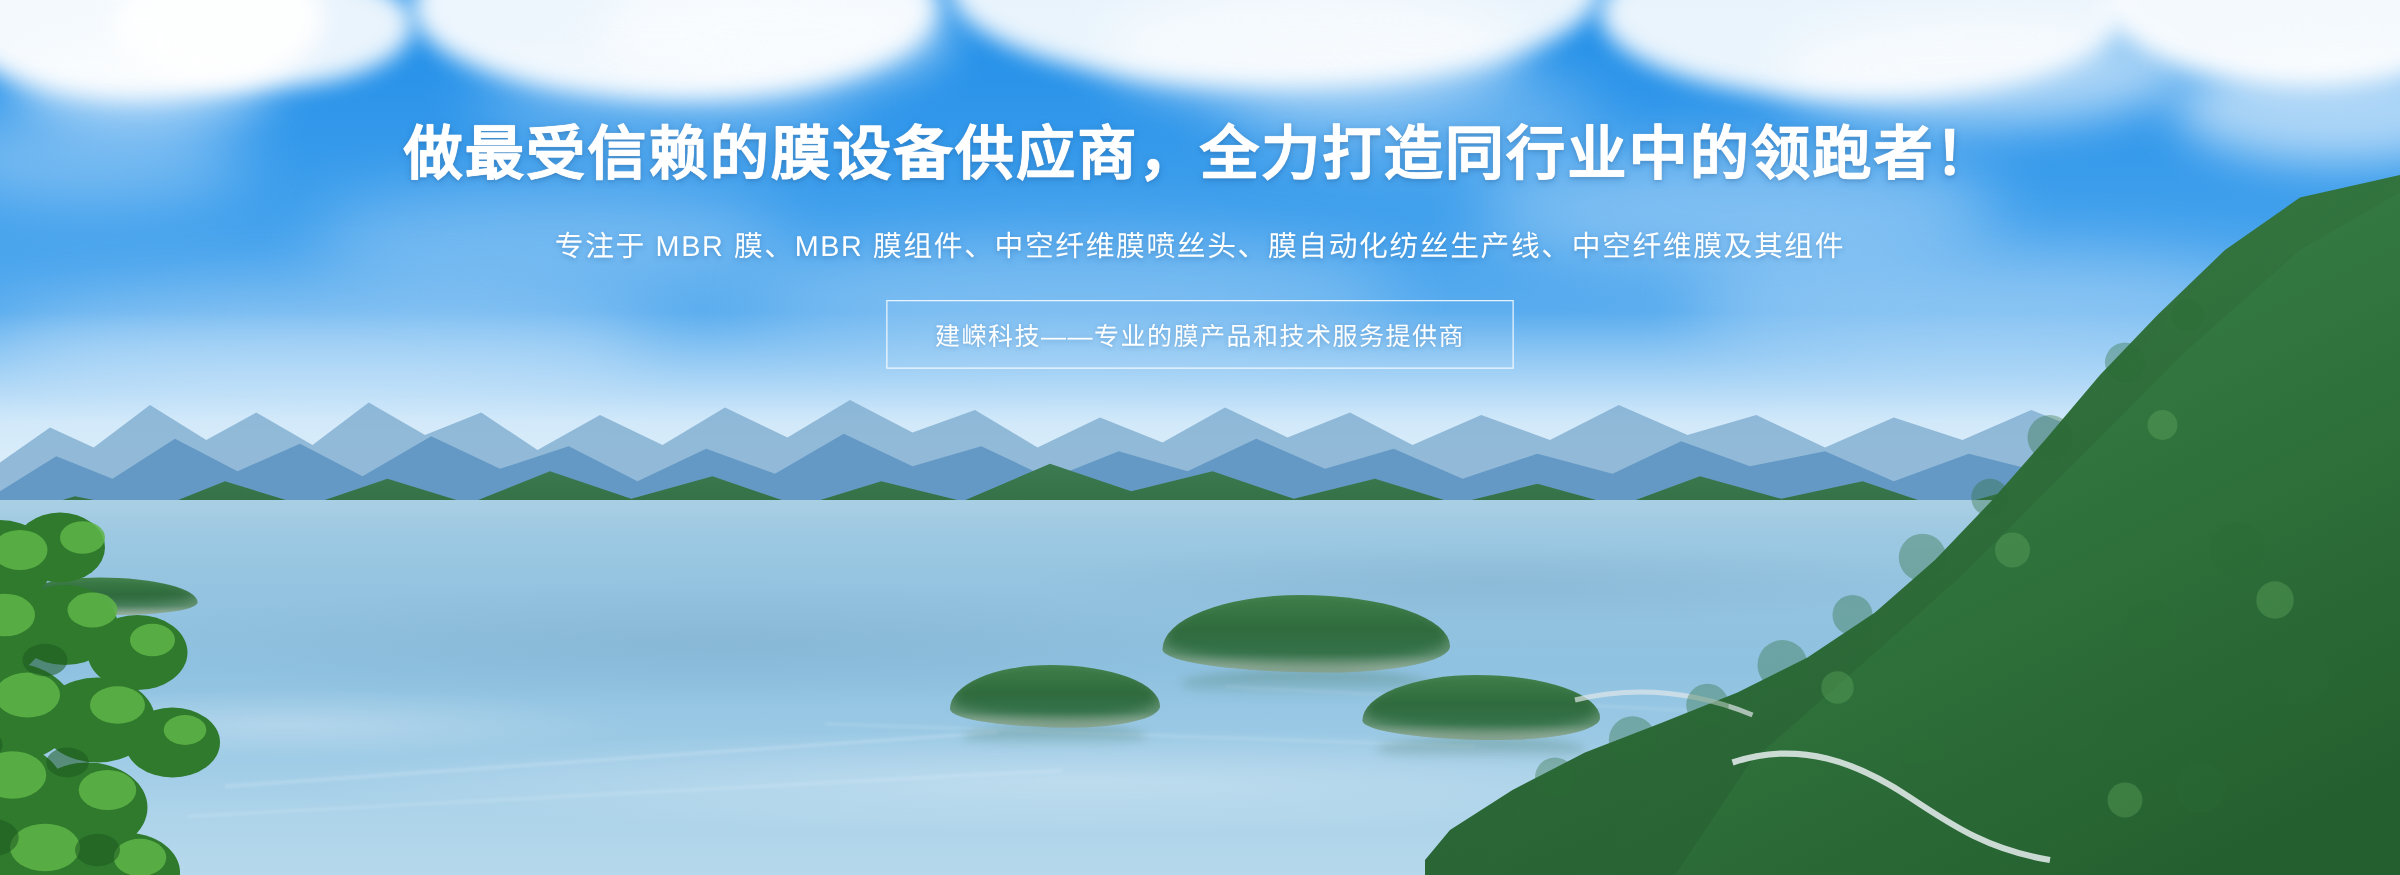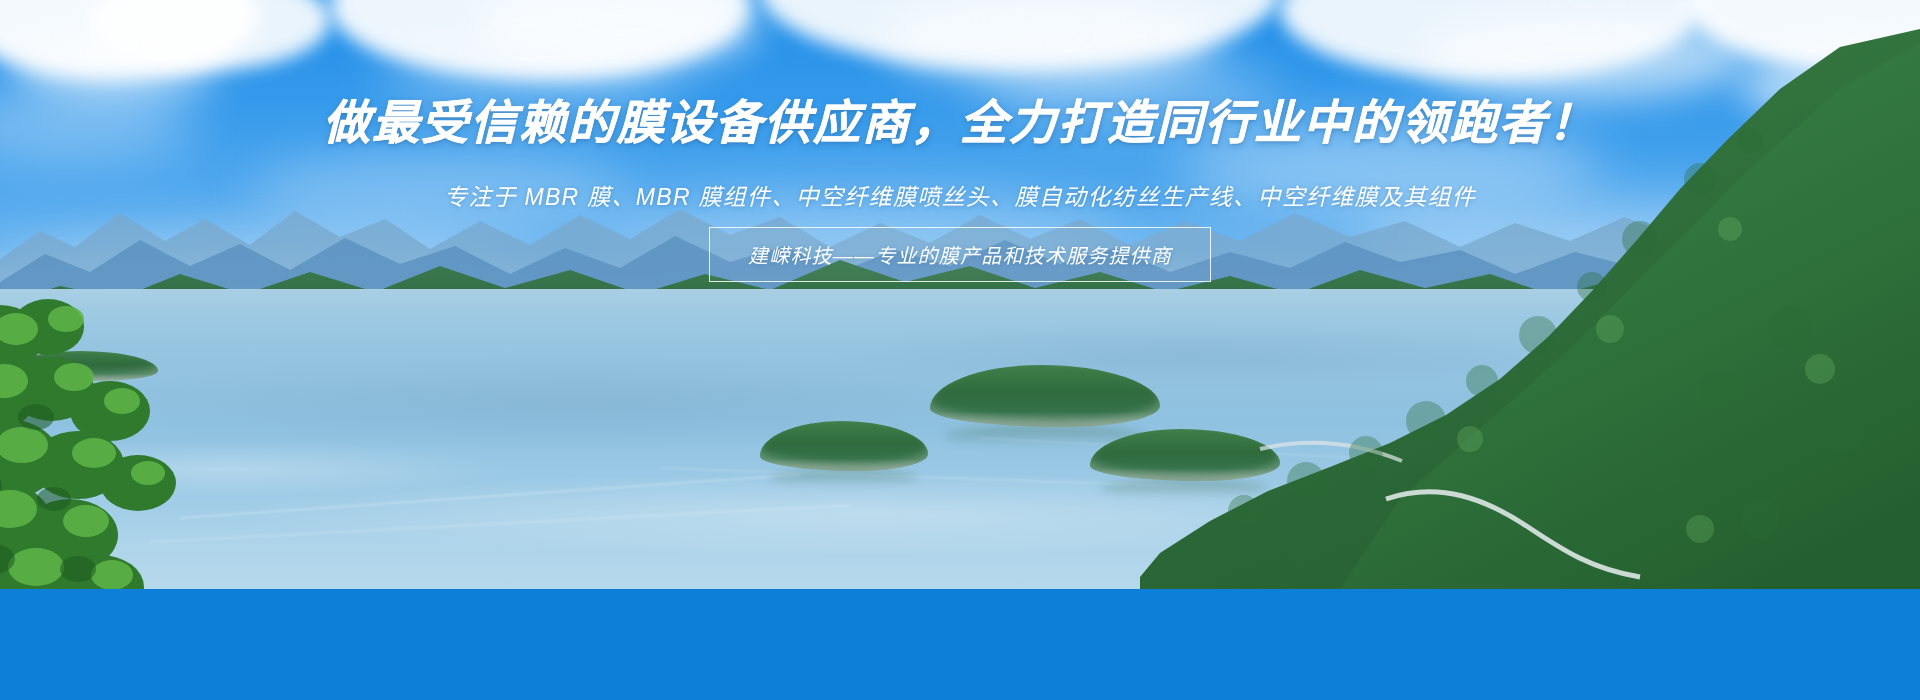--- a/index.html
+++ b/index.html
@@ -3,21 +3,21 @@
 <meta charset="utf-8">
 <title>Hero Banner</title>
 <style>
   * { margin:0; padding:0; box-sizing:border-box; }
   html, body {
     width:1920px; height:700px; overflow:hidden;
     font-family:"Liberation Sans","DejaVu Sans",sans-serif;
     background:#0d7fd8;
   }
 
-  .banner { position:relative; width:1920px; height:589px; overflow:hidden;font-style:italic; }
+  .banner { position:relative; width:1920px; height:700px; overflow:hidden; }
 
   
   .sky {
     position:absolute; inset:0;
     background:
       linear-gradient(to bottom,
         #1f8ee8 0%,
         #2f96ea 12%,
         #3f9fec 24%,
         #57abee 35%,
@@ -151,21 +151,21 @@
     font-size:23px;
     color:#ffffff;
     letter-spacing:1.3px;
     line-height:1.4;
     white-space:nowrap;
     text-shadow:0 1px 4px rgba(30,90,150,.35);
     text-align:center;
   }
 
   .tagline-box {
-    margin-top:14px;
+    margin-top:27px;
     border:1px solid rgba(255,255,255,.85);
     padding:12px 38px;
     background:rgba(255,255,255,.04);
   }
   .tagline {
     font-size:20px;
     color:#ffffff;
     letter-spacing:1.2px;
     white-space:nowrap;
     text-shadow:0 1px 4px rgba(30,90,150,.32);

